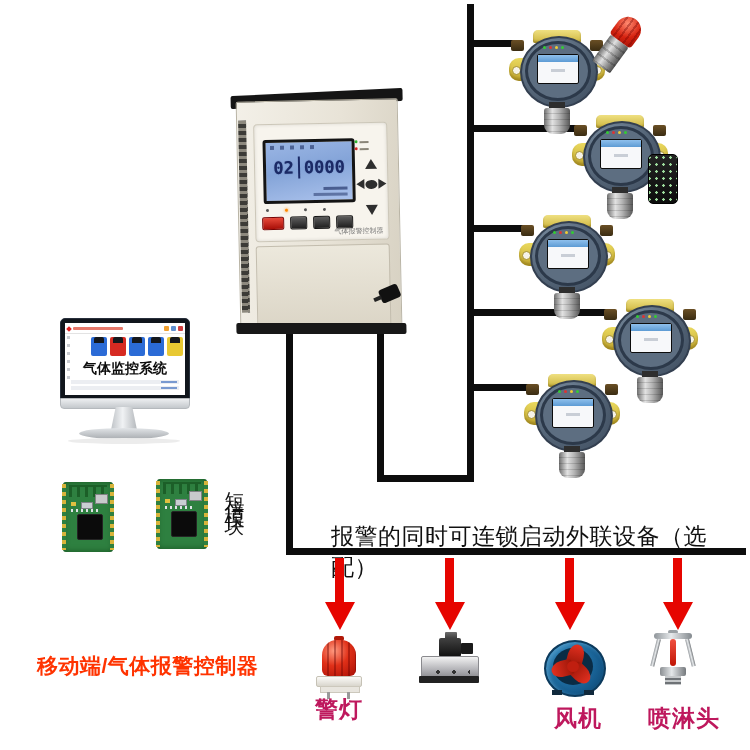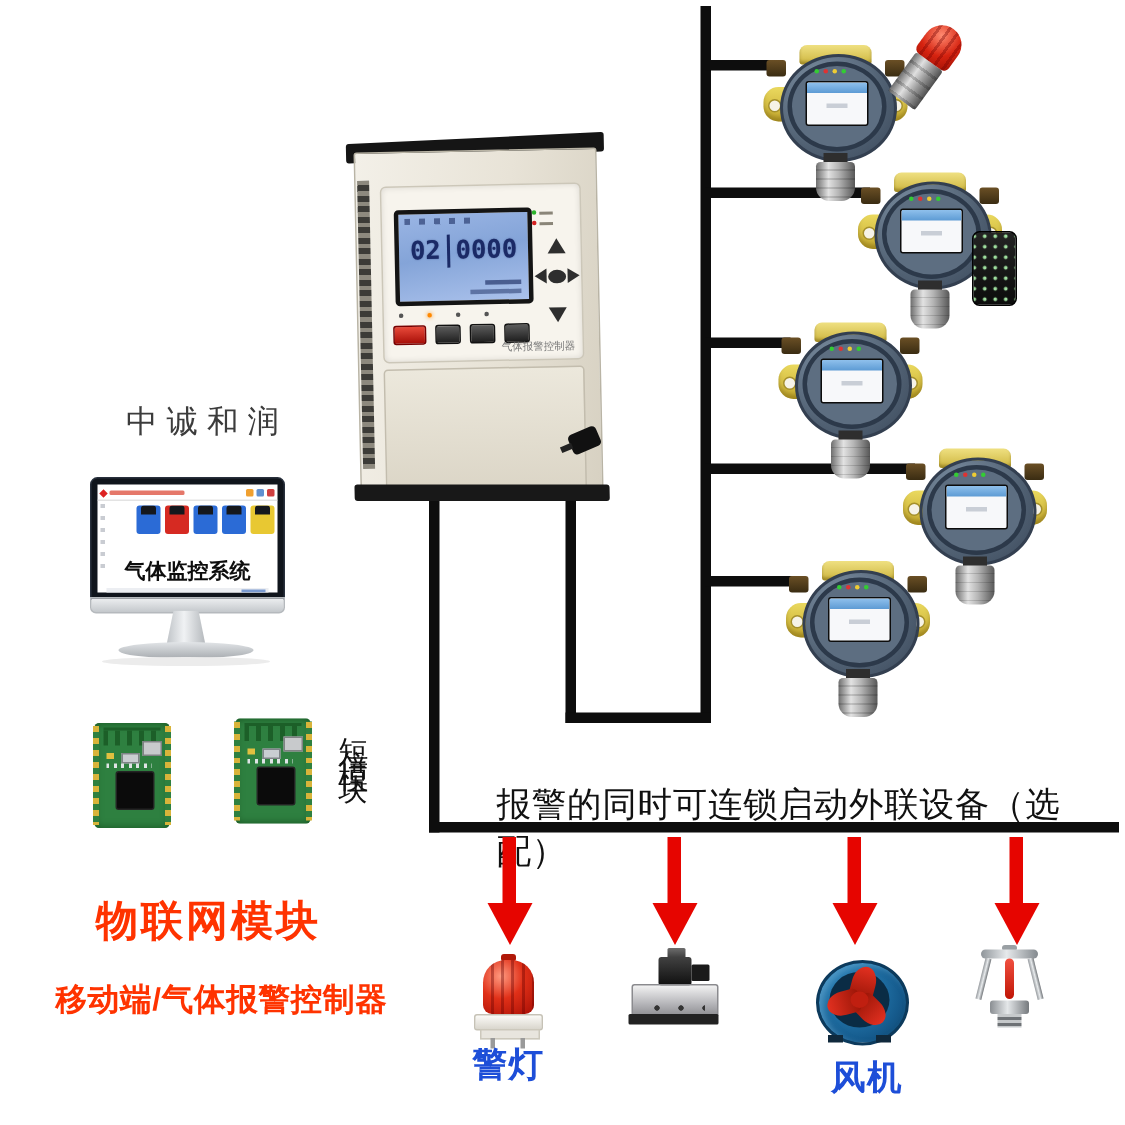--- a/index.html
+++ b/index.html
@@ -104,21 +104,21 @@
   .mon-titlebar{height:9px;border-bottom:1px solid #e3e3e3;display:flex;align-items:center;gap:2px;padding:1px 2px 0;}
   .mon-logo{width:4px;height:4px;background:#d22;transform:rotate(45deg);}
   .mon-smudge{width:50px;height:3px;background:#e06050;border-radius:1px;opacity:.85;}
   .mon-ticons{margin-left:auto;display:flex;gap:2px;}
   .mon-ticons i{width:5px;height:5px;display:block;border-radius:1px;}
   .mon-tiles{display:flex;gap:3px;margin:3px 0 0 26px;}
   .mon-tile{width:16px;height:19px;border-radius:2px;overflow:hidden;}
   .mon-tile::before{content:"";display:block;height:6px;background:#15181d;border-radius:2px 2px 0 0;margin:0 3px;}
   .mon-side{position:absolute;left:2px;top:13px;width:3px;height:46px;
             background:repeating-linear-gradient(180deg,#c9ccd2 0 3px,transparent 3px 8px);}
-  .mon-title{margin-top:16px;text-align:center;font-weight:bold;font-size:14px;color:#0d0d0d;letter-spacing:0px;}
+  .mon-title{margin-top:4px;text-align:center;font-weight:bold;font-size:14px;color:#0d0d0d;letter-spacing:0px;}
   .mon-rows{margin:2px 6px 0;}
   .mon-rows .r{height:4px;background:#eceef2;margin-bottom:2px;position:relative;}
   .mon-rows .r::after{content:"";position:absolute;right:2px;top:1px;width:16px;height:2px;background:#7a9ad0;}
   .mon-chin{position:absolute;left:60px;top:398px;width:128px;height:9px;border-radius:0 0 4px 4px;
             background:linear-gradient(#eceef0,#c4c8cc);border:1px solid #b5b9bd;}
   .mon-neck{position:absolute;left:111px;top:407px;width:26px;height:23px;
             background:linear-gradient(90deg,#bfc3c7,#f0f2f4 45%,#b4b8bc);clip-path:polygon(18% 0,82% 0,100% 100%,0 100%);}
   .mon-base{position:absolute;left:79px;top:428px;width:90px;height:11px;border-radius:50%;
             background:linear-gradient(#e2e5e8,#a9adb1);}
   .mon-shadow{position:absolute;left:68px;top:438px;width:112px;height:6px;border-radius:50%;background:#ececec;}
@@ -139,21 +139,21 @@
        background:repeating-linear-gradient(90deg,#dfe3e6 0 2px,transparent 2px 5px);}
 
   
   .t-brand{position:absolute;left:84px;top:267px;font-family:"DejaVu Serif","Liberation Serif",serif;
            font-size:21px;color:#3c3c3c;letter-spacing:6px;}
   .t-sms{position:absolute;left:222px;top:476px;writing-mode:vertical-rl;font-size:20px;color:#111;
            letter-spacing:8px;font-weight:500;}
   .t-iot{position:absolute;left:64px;top:595px;font-size:28px;font-weight:bold;color:#ff3300;letter-spacing:2px;}
   .t-iot-sub{position:absolute;left:37px;top:652px;font-size:21px;font-weight:600;color:#ff3300;letter-spacing:.5px;}
   .t-note{position:absolute;left:331px;top:521px;font-size:23px;color:#111;letter-spacing:.5px;}
-  .dev-label{position:absolute;font-size:23px;font-weight:bold;color:#1d4ed8;text-align:center;letter-spacing:1px;}
+  .dev-label{position:absolute;font-size:23px;font-weight:bold;color:#be185d;text-align:center;letter-spacing:1px;}
 
   
   .arrow{position:absolute;width:30px;height:76px;}
   .arrow .shaft{position:absolute;left:10px;top:0;width:9px;height:46px;background:#e60500;}
   .arrow .head{position:absolute;left:0;top:44px;width:0;height:0;
                border-left:15px solid transparent;border-right:15px solid transparent;border-top:28px solid #e60500;}
 
   
   .al{position:absolute;left:315px;top:636px;width:48px;height:62px;}
   .al-cap{position:absolute;left:19px;top:0;width:10px;height:5px;background:#b01808;border-radius:2px;}
@@ -425,23 +425,21 @@
     <div class="pcb-edge l"></div>
       <div class="pcb-edge r"></div>
     <div class="pcb-ant"></div>
     <div class="pcb-bit-y"></div>
       <div class="pcb-bit-s"></div>
       <div class="pcb-dots"></div>
     <div class="pcb-usb"></div>
     <div class="pcb-chip"></div>
   </div>
 
-  <div class="t-brand">中诚和润</div>
   <div class="t-sms">短信模块</div>
-  <div class="t-iot">物联网模块</div>
   <div class="t-iot-sub">移动端/气体报警控制器</div>
   <div class="t-note">报警的同时可连锁启动外联设备（选配）</div>
 
   <div class="arrow" style="left:325px;top:558px;">
       <div class="shaft"></div>
       <div class="head"></div>
     </div>
   <div class="arrow" style="left:435px;top:558px;">
       <div class="shaft"></div>
       <div class="head"></div>
@@ -487,14 +485,15 @@
       <div class="spr-disc"></div>
     <div class="spr-arm l"></div>
       <div class="spr-arm r"></div>
     <div class="spr-bulb"></div>
       <div class="spr-nut"></div>
       <div class="spr-shank"></div>
   </div>
 
   <div class="dev-label" style="left:304px;top:694px;width:70px;">警灯</div>
   <div class="dev-label" style="left:543px;top:703px;width:70px;">风机</div>
+  <div class="dev-label" style="left:640px;top:703px;width:88px;">喷淋头</div>
 
 </div>
 
 </body></html>

